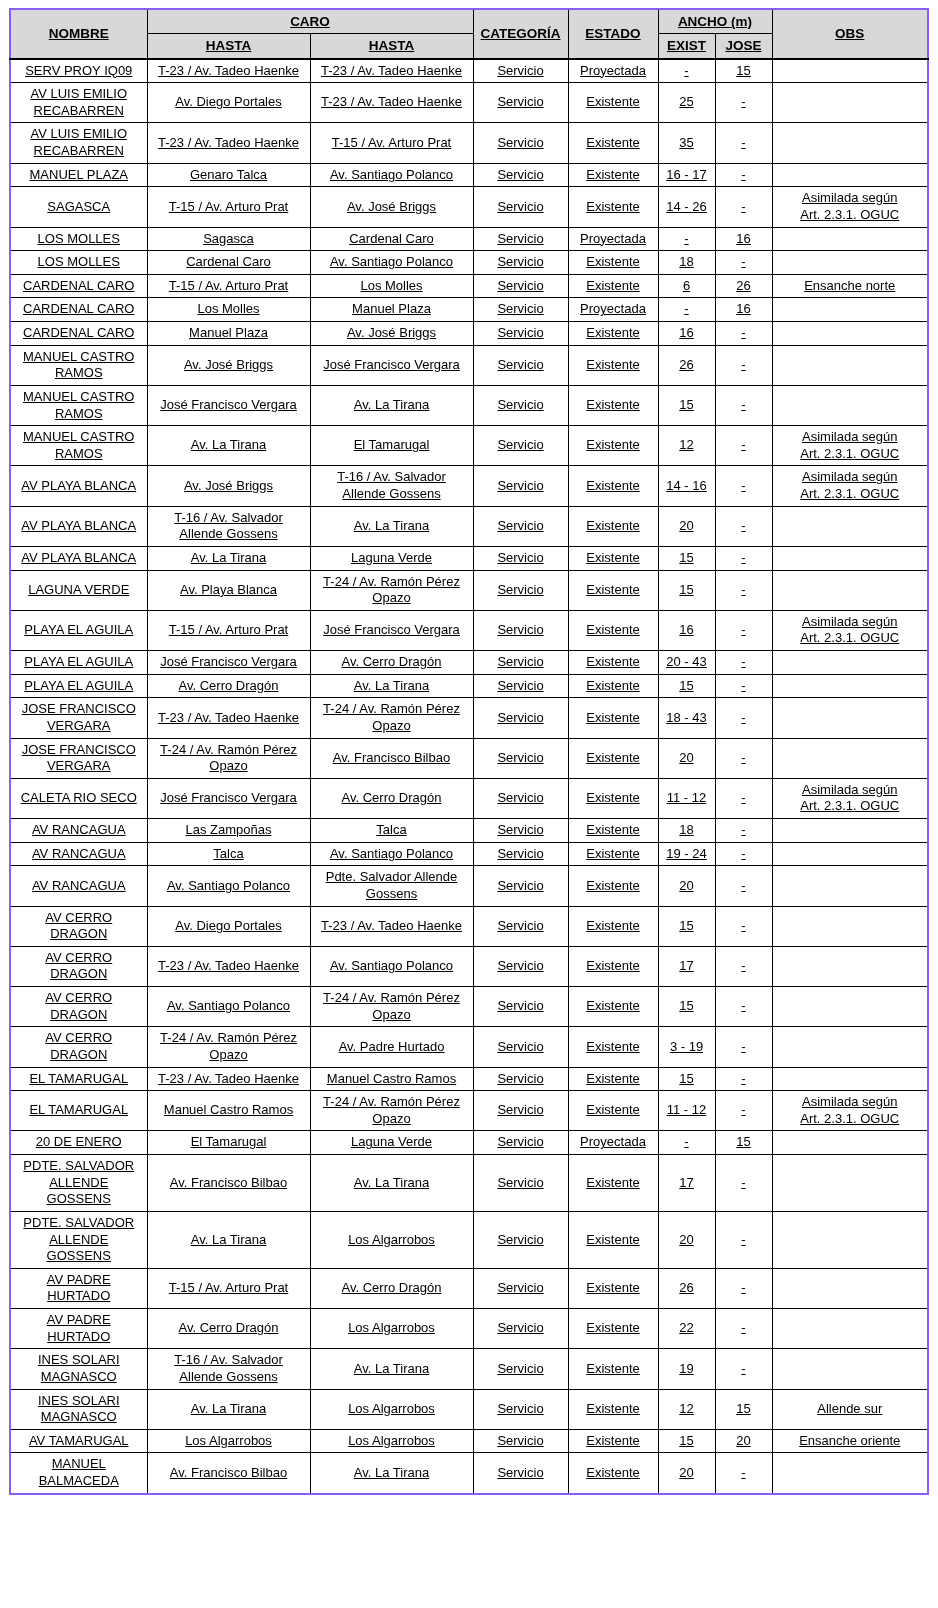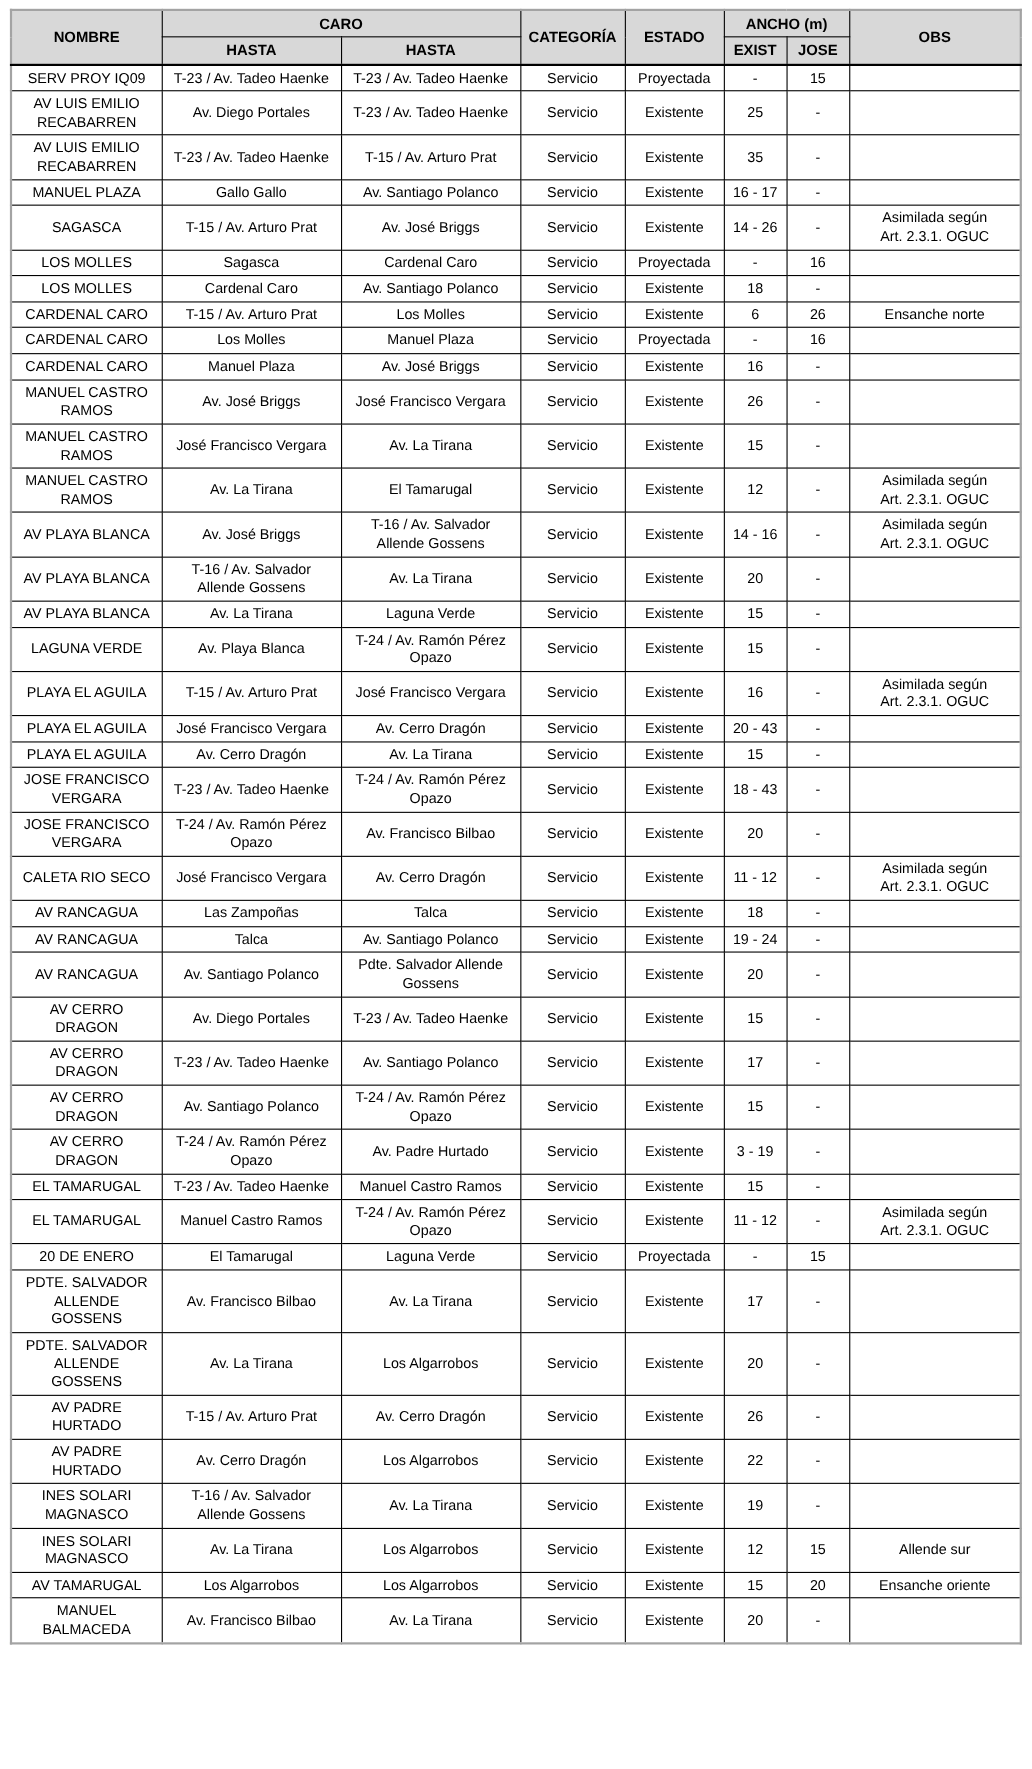--- a/index.html
+++ b/index.html
@@ -11,21 +11,22 @@
   .page {
     width: 938px;
     box-sizing: border-box;
     padding: 8px 9px;
     background: #ffffff;
   }
   table.road-table {
     border-collapse: collapse;
     table-layout: fixed;
     width: 920px;
-    border: 2px solid #a3a3a3;
+    border: 2px solid #8b5cf6;
+    text-decoration: underline;
   }
   table.road-table th,
   table.road-table td {
     border: 1px solid #000;
     font-size: 13px;
     line-height: 1.28;
     text-align: center;
     vertical-align: middle;
     padding: 3px 4px;
     color: #000;
@@ -110,21 +111,21 @@
           <td>T-23 / Av. Tadeo Haenke</td>
           <td>T-15 / Av. Arturo Prat</td>
           <td>Servicio</td>
           <td>Existente</td>
           <td>35</td>
           <td>-</td>
           <td></td>
         </tr>
         <tr>
           <td>MANUEL PLAZA</td>
-          <td>Gallo Gallo</td>
+          <td>Genaro Talca</td>
           <td>Av. Santiago Polanco</td>
           <td>Servicio</td>
           <td>Existente</td>
           <td>16 - 17</td>
           <td>-</td>
           <td></td>
         </tr>
         <tr>
           <td>SAGASCA</td>
           <td>T-15 / Av. Arturo Prat</td>

